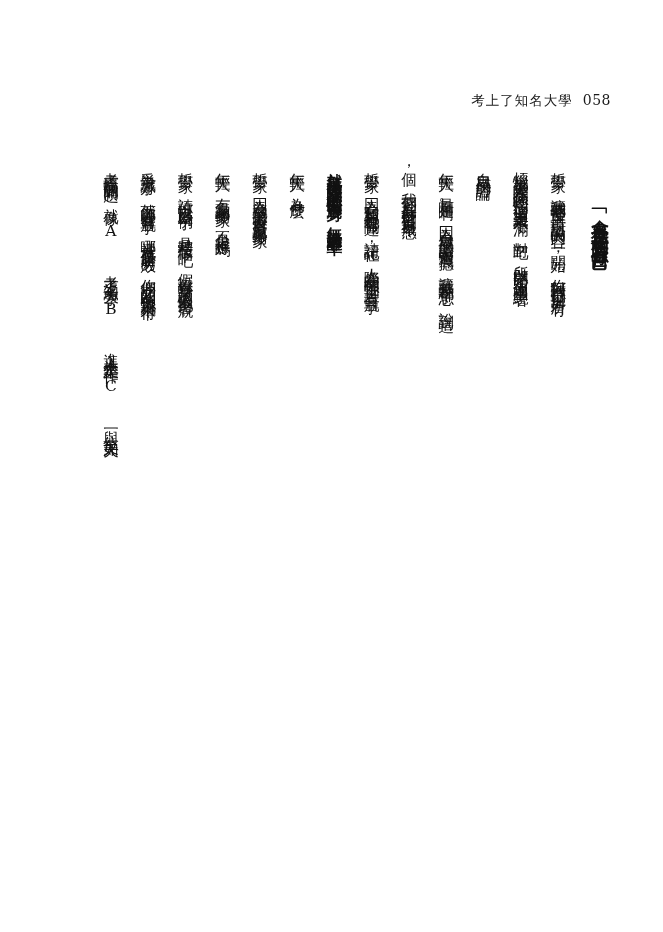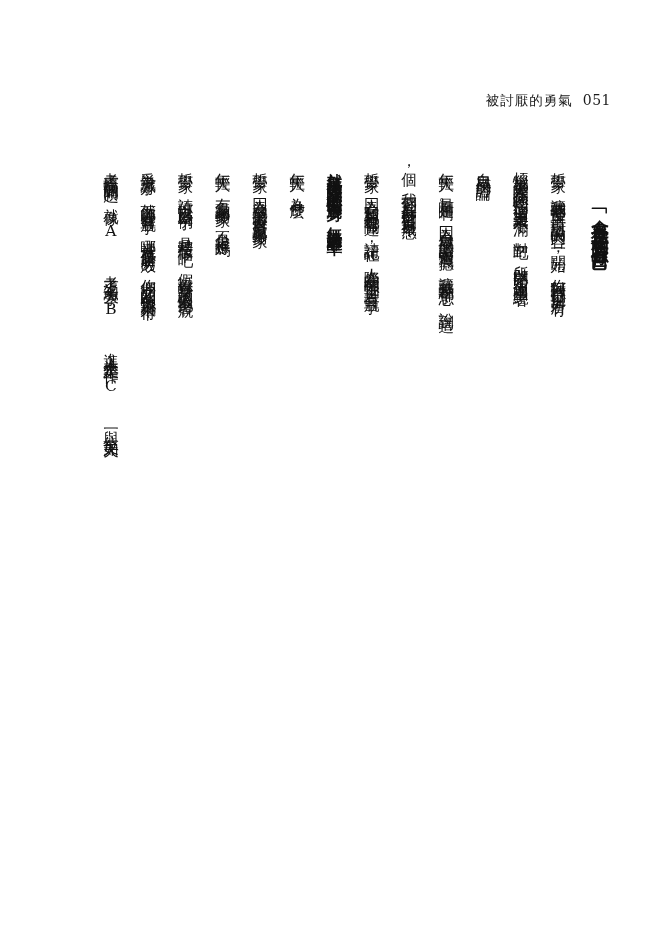--- a/index.html
+++ b/index.html
@@ -92,22 +92,22 @@
   .indent-head { padding-top: 56px; }
 
   
 </style>
 </head>
 <body>
 
 <div class="page">
 
   <div class="header">
-    <span class="book-title">被討厭的勇氣</span>
-    <span class="folio">051</span>
+    <span class="book-title">考上了知名大學</span>
+    <span class="folio">058</span>
   </div>
 
   <div class="body-area">
 
     <div class="col heading indent-head">「會在意你長相的只有你自己」</div>
 
     <div class="col indent1">哲學家　讓我們整理一下目前討論的內容。一開始，你對阿德勒提出「所有</div>
     <div class="col indent1">煩惱都是人際關係的煩惱」這個定義表示不滿，對吧？所以開始了一連串圍繞著</div>
     <div class="col indent1">自卑感的討論。</div>
     <div class="col indent1">年輕人　是啊是啊。因為自卑感的話題太過震撼，讓我差點都忘了。說到這</div>

